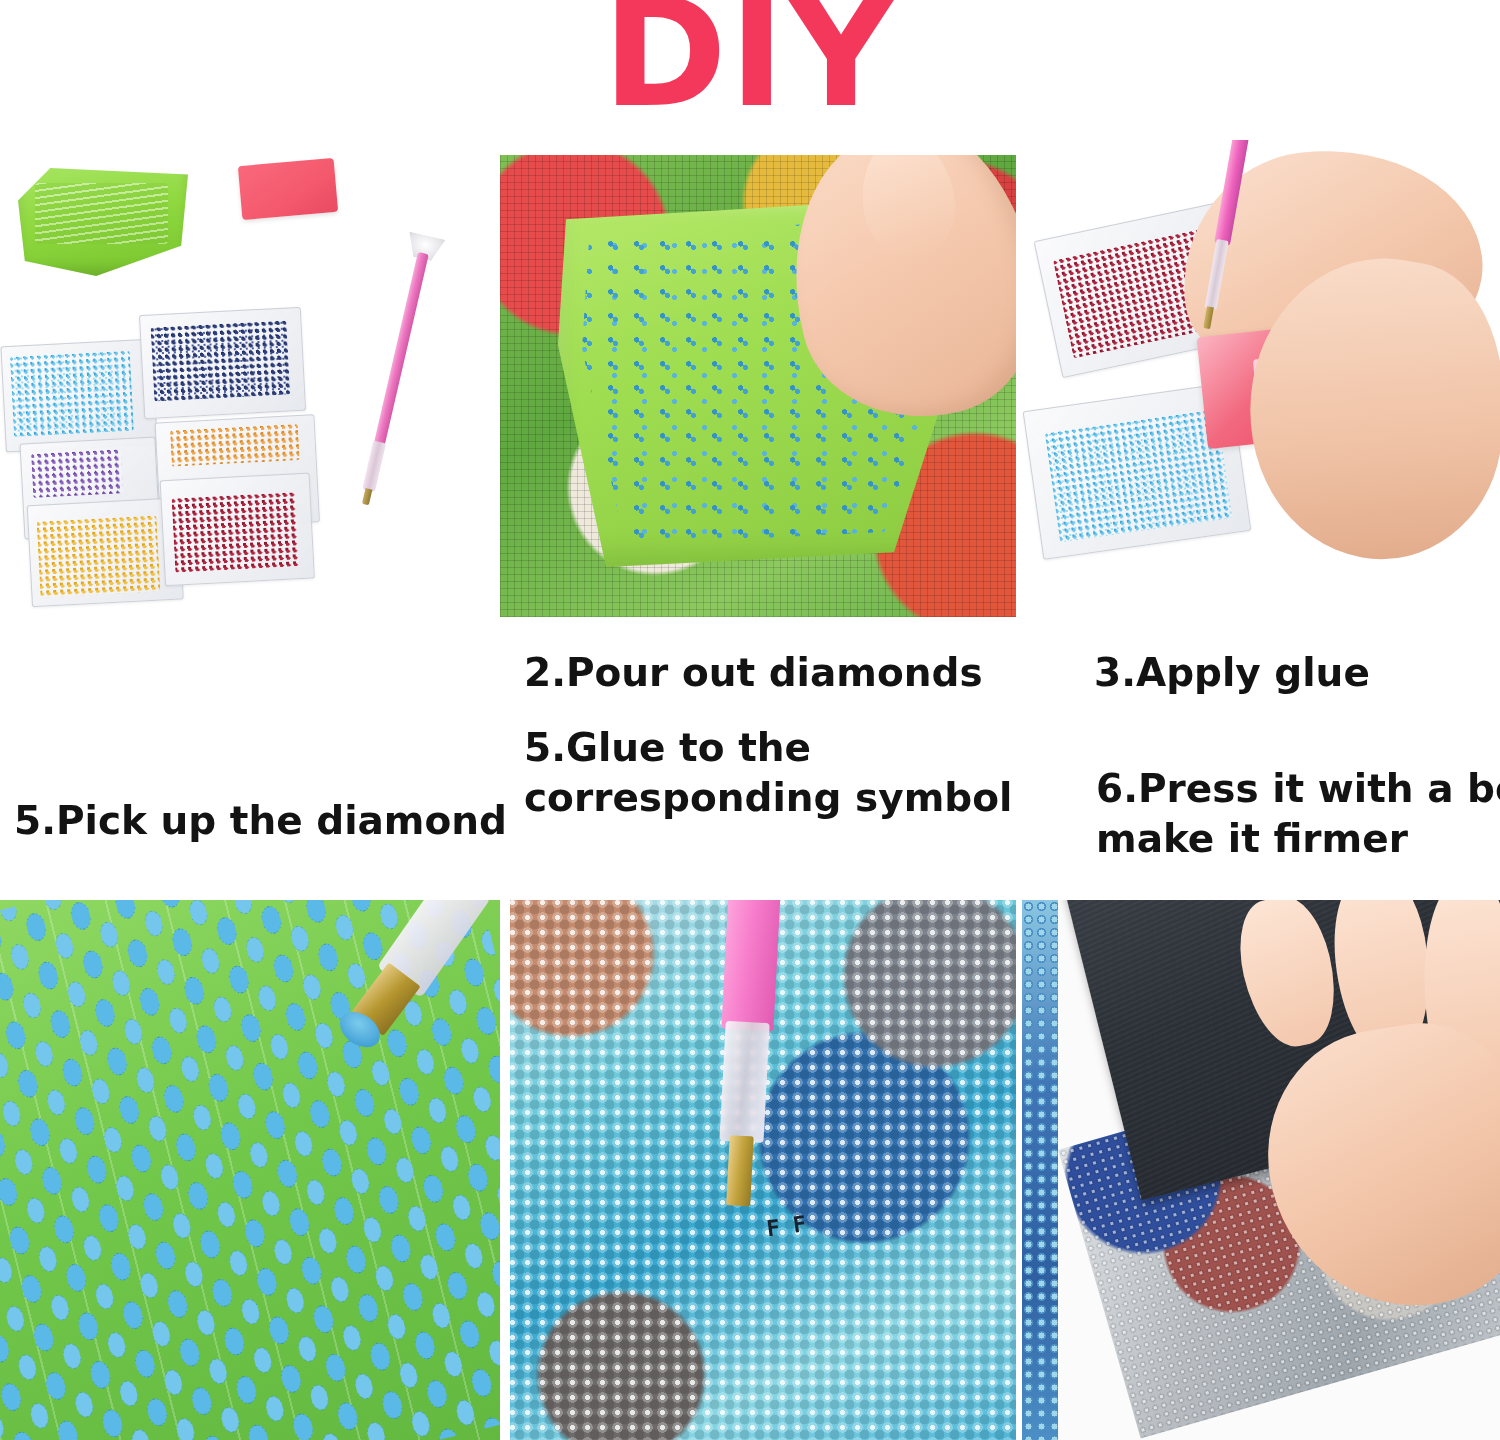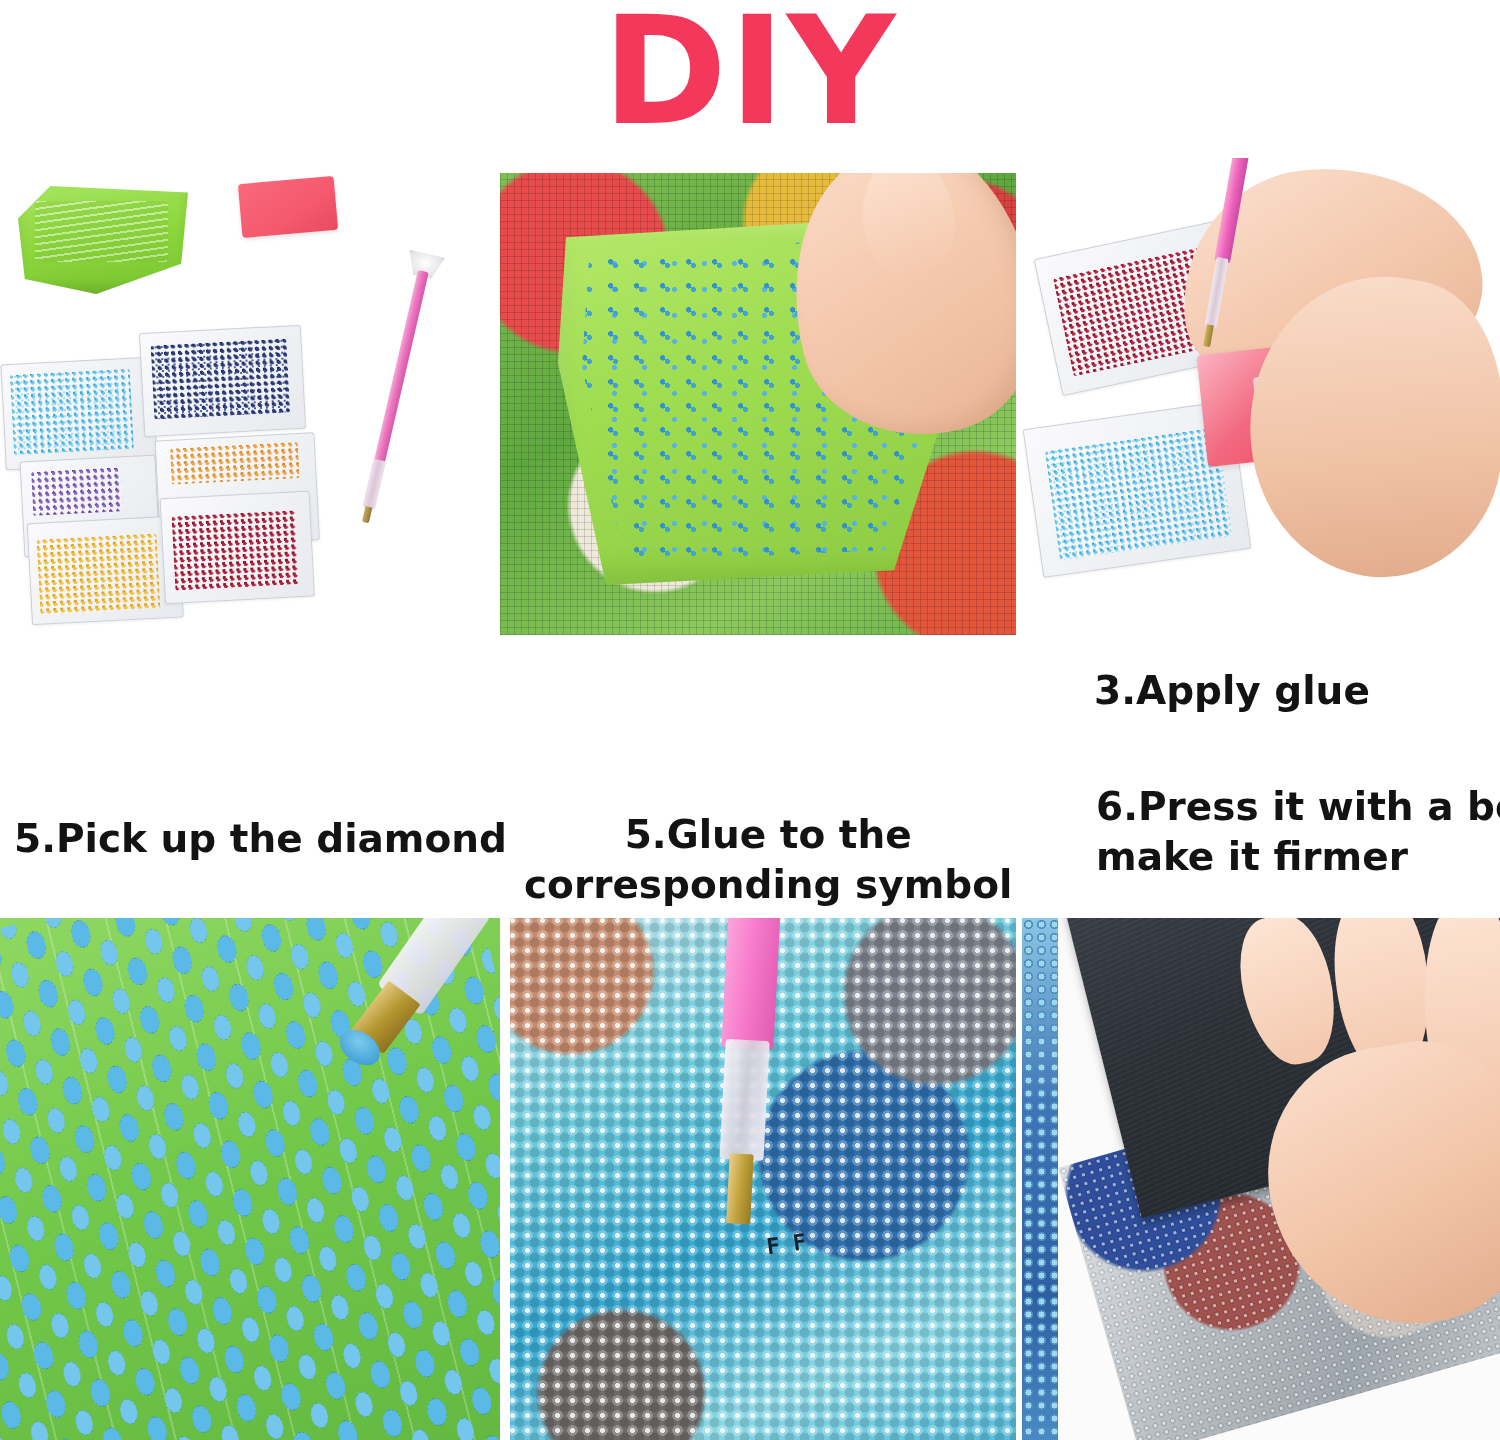--- a/index.html
+++ b/index.html
@@ -2,21 +2,21 @@
 <html><head>
 <meta charset="utf-8">
 <style>
   * { box-sizing: border-box; margin: 0; padding: 0; }
   html, body {
     width: 1500px; height: 1440px;
     background: #ffffff;
     font-family: "Liberation Sans", sans-serif;
     overflow: hidden;
   }
-  #page { position: relative; width: 1500px; height: 1048px; background: #fff; margin-top: 18px; }
+  #page { position: relative; width: 1500px; height: 1048px; background: #fff; }
 
   
   .title {
     position: absolute;
     left: 0; top: -22px;
     width: 1500px;
     text-align: center;
     font-size: 150px;
     font-weight: 900;
     letter-spacing: 2px;
@@ -376,24 +376,25 @@
     <div class="glue3"></div>
     <div class="glue3b"></div>
     <div class="hand3b"></div>
     <div class="pen3">
       <div class="s"></div>
         <div class="g"></div>
         <div class="t"></div>
     </div>
   </div>
 
+  <div class="cap" style="left:524px; top:648px;">2.Pour out diamonds</div>
   <div class="cap" style="left:1094px;top:648px;">3.Apply glue</div>
 
   <div class="cap" style="left:14px;  top:796px;">5.Pick up the diamond</div>
-  <div class="cap" style="left:524px; top:792px;text-align:center;">5.Glue to the
+  <div class="cap" style="left:524px; top:723px;">5.Glue to the
 corresponding symbol</div>
   <div class="cap" style="left:1096px;top:764px;">6.Press it with a bo
 make it firmer</div>
 
   <div class="panel p4">
     <div class="p4bg"></div>
     <div class="p4dots"></div>
     <div class="p4pen">
       <div class="body"></div>
         <div class="mtl"></div>

